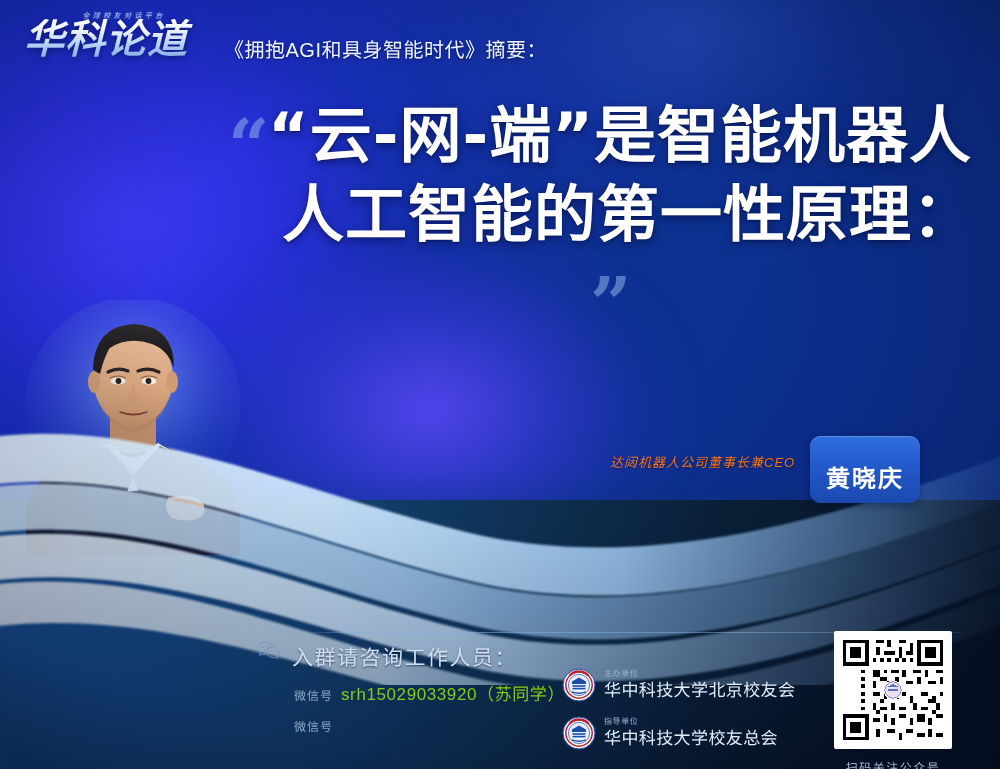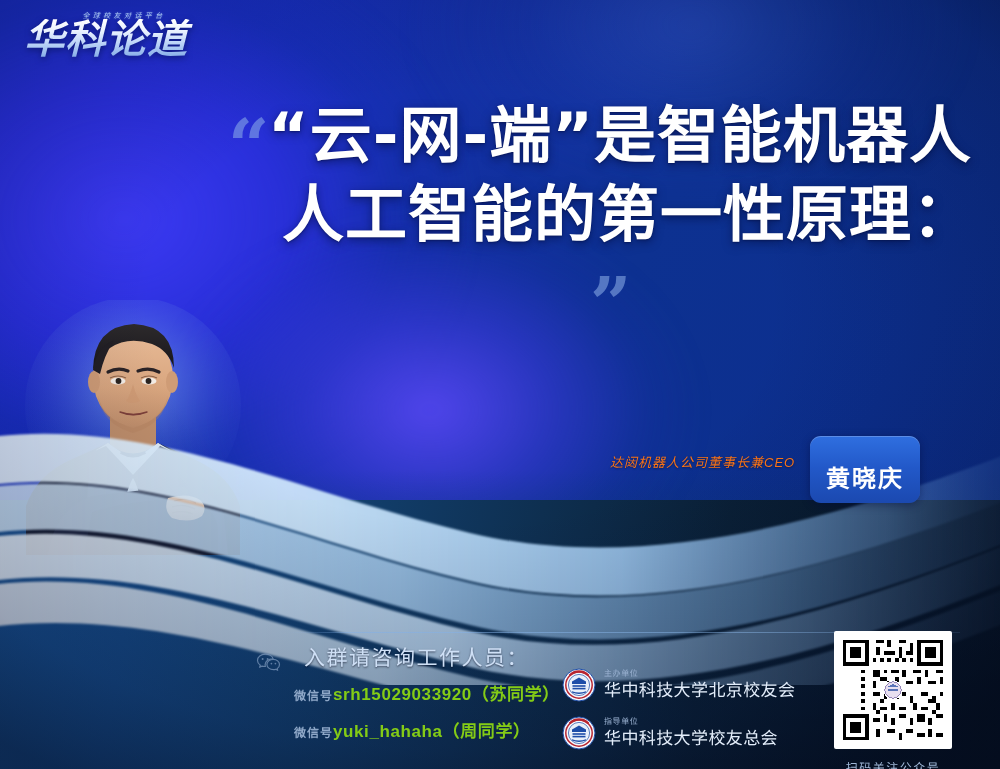--- a/index.html
+++ b/index.html
@@ -116,27 +116,27 @@
 
   
   .portrait{position:absolute;left:18px;top:300px;width:230px;height:255px;}
 
   
   .footer-rule{
     position:absolute;left:287px;top:632px;width:673px;height:1px;
     background:linear-gradient(90deg,rgba(120,165,225,0) 0%,rgba(130,175,230,.55) 12%,rgba(140,185,235,.45) 70%,rgba(120,165,225,.12) 100%);
   }
   .contact{position:absolute;left:256px;top:641px;width:520px;}
-  .contact-head{display:flex;align-items:flex-end;gap:22px;margin-bottom:9px;}
+  .contact-head{display:flex;align-items:flex-start;gap:10px;margin-bottom:9px;}
   .wechat-icon{width:26px;height:18px;flex:0 0 26px;opacity:.75;}
   .contact-title{
     font-size:21px;color:#cfe0f6;letter-spacing:1.5px;white-space:nowrap;
     text-shadow:0 1px 2px rgba(0,5,25,.6);
   }
-  .contact-row{display:flex;align-items:baseline;margin:0 0 12px 38px;font-weight:bold;}
+  .contact-row{display:flex;align-items:baseline;gap:8px;margin:0 0 12px 38px;}
   .contact-label{font-size:12px;color:#8fa8c8;letter-spacing:1px;white-space:nowrap;}
   .contact-value{font-size:17px;color:#84cc16;letter-spacing:.6px;white-space:nowrap;}
 
   
   .orgs{position:absolute;left:562px;top:668px;}
   .org-row{display:flex;align-items:center;gap:8px;margin-bottom:14px;}
   .org-seal{width:34px;height:34px;flex:0 0 34px;}
   .org-text{display:flex;flex-direction:column;line-height:1.05;}
   .org-kind{font-size:8px;color:#9db4d4;letter-spacing:.6px;margin-bottom:3px;}
   .org-name{font-size:17px;color:#e3edfa;letter-spacing:.4px;white-space:nowrap;}
@@ -284,20 +284,21 @@
     </svg>
   </div>
 
   <div class="bg-vignette"></div>
 
   <div class="header">
     <div class="logo-wrap">
       <div class="logo-sub">全球校友对话平台</div>
       <div class="logo-main">华科论道</div>
     </div>
+    <div class="header-title">《拥抱AGI和具身智能时代》摘要：</div>
   </div>
 
   <div class="quote-mark quote-open">“</div>
   <div class="quote-mark quote-close">”</div>
 
   <div class="quote-lines">
     <div class="qline l2">“云-网-端”是智能机器人</div>
     <div class="qline l1">人工智能的第一性原理：</div>
   </div>
 
@@ -322,21 +323,20 @@
       </span>
       <span class="contact-title">入群请咨询工作人员：</span>
     </div>
 
     <div class="contact-row">
       <span class="contact-label">微信号</span>
       <span class="contact-value">srh15029033920（苏同学）</span>
     </div>
     <div class="contact-row">
       <span class="contact-label">微信号</span>
-      <span class="contact-value">yuki_hahaha（周同学）</span>
     </div>
   </div>
 
   <div class="orgs">
     <div class="org-row">
       <span class="org-seal">
         <svg viewBox="0 0 34 34" aria-hidden="true">
           <circle cx="17" cy="17" r="16" fill="#f4f7fc" stroke="#1d4da8" stroke-width="1"></circle>
           <circle cx="17" cy="17" r="13.2" fill="none" stroke="#b8252f" stroke-width="1.5"></circle>
           <circle cx="17" cy="17" r="10.6" fill="#e9f0fa" stroke="#1d4da8" stroke-width=".7"></circle>

